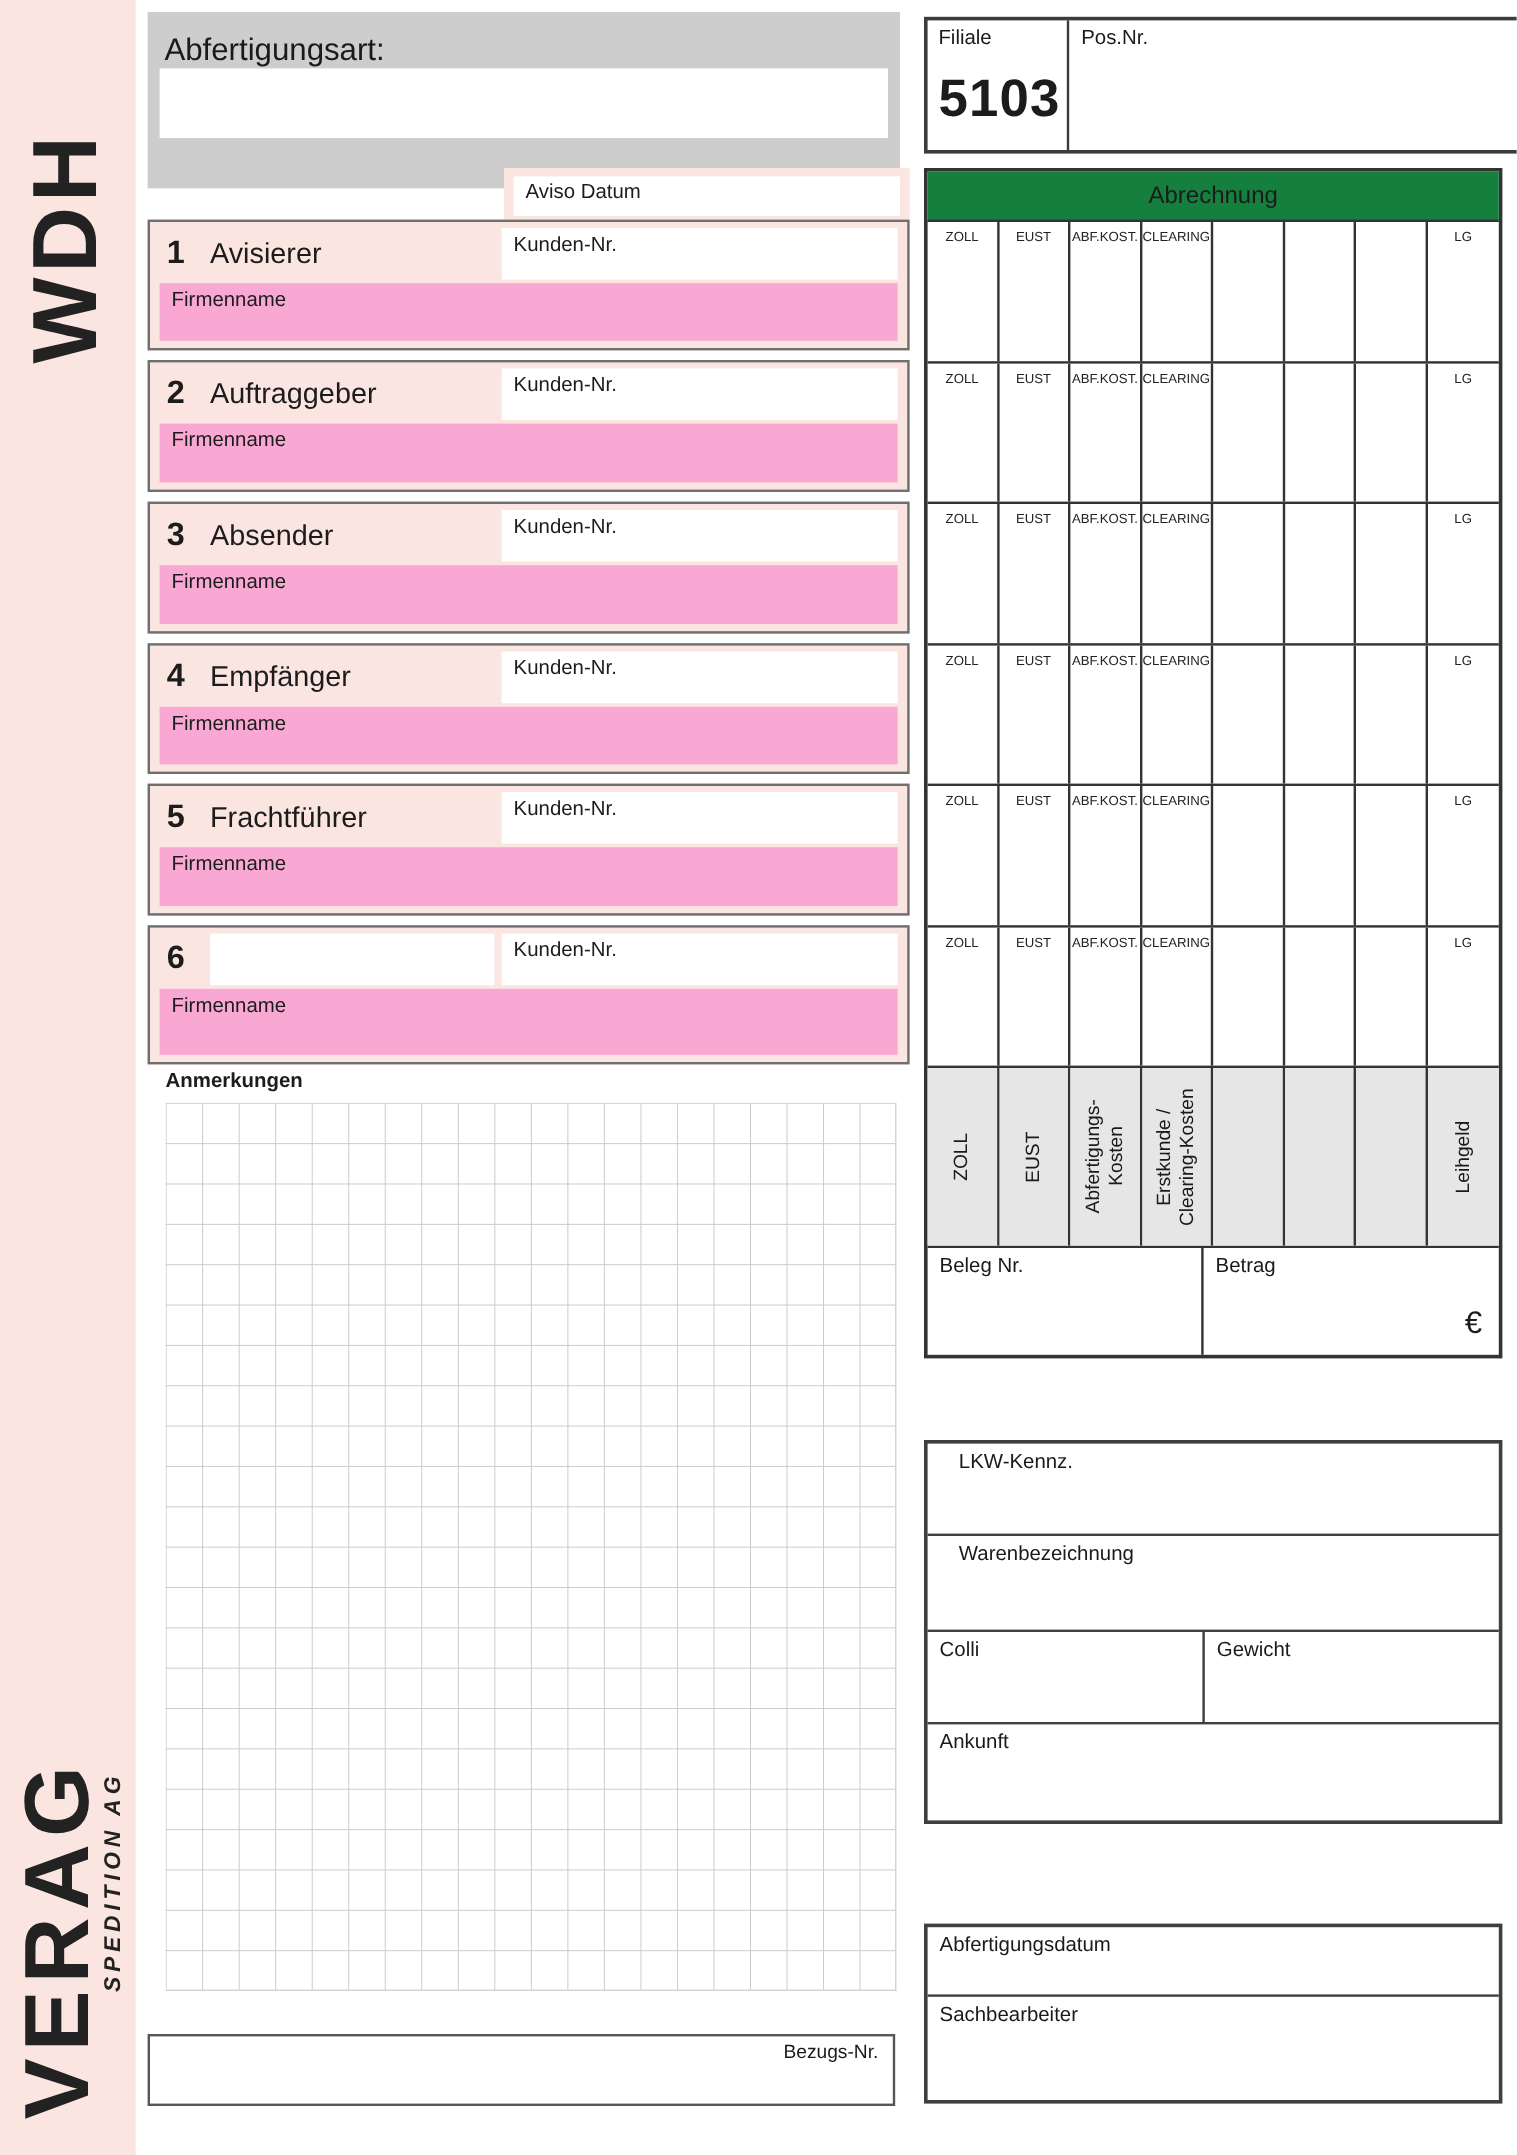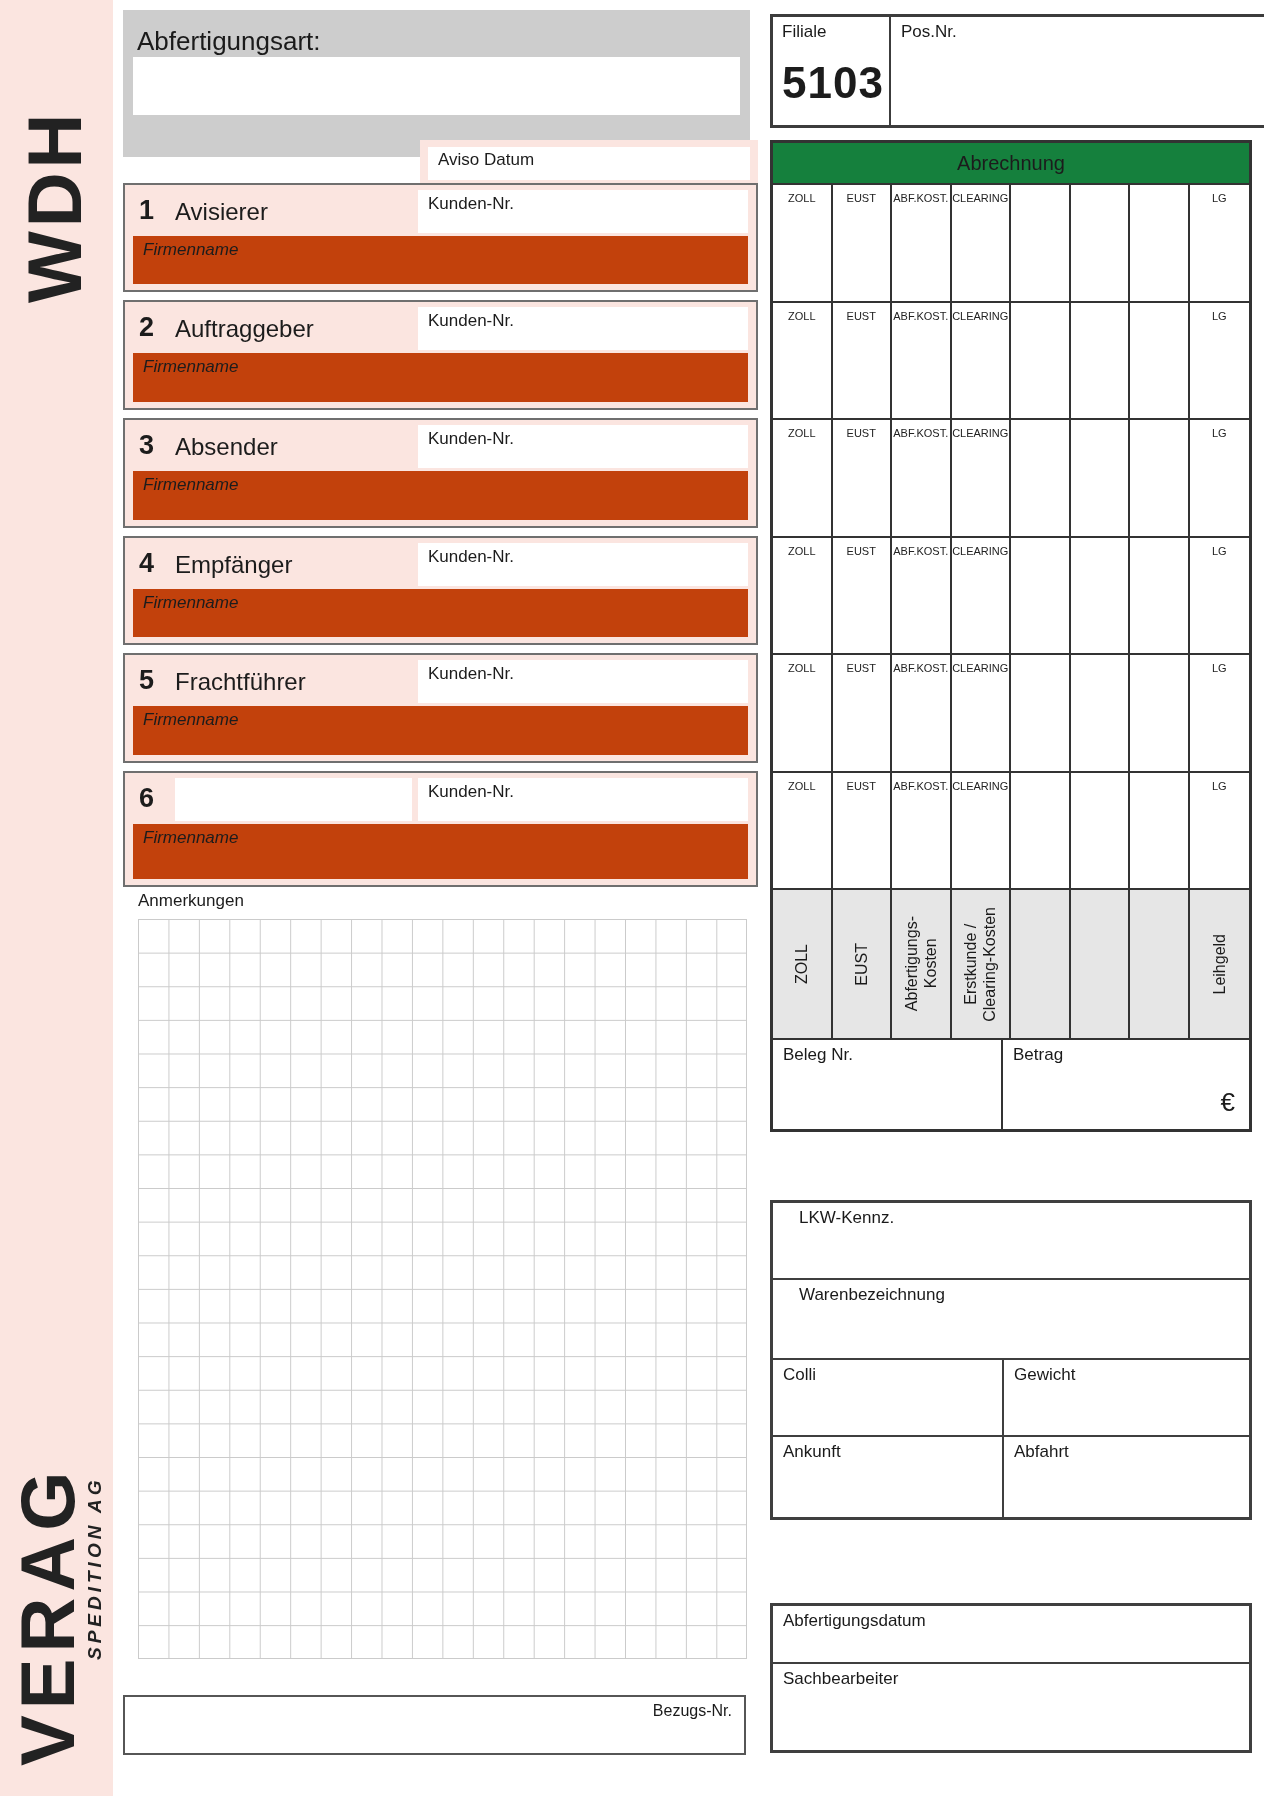--- a/index.html
+++ b/index.html
@@ -31,21 +31,21 @@
   .aviso-input { position:absolute; left:8px; top:7px; width:322px; height:33px; background:#fff; }
   .aviso-label { position:absolute; left:18px; top:10px; font-size:17px; }
 
   
   .section { position:absolute; left:123px; width:635px; background:#fbe5e0; border:2px solid #6f6f6f; }
   .sec-num { position:absolute; left:14px; top:10px; font-size:27px; font-weight:bold; }
   .sec-label { position:absolute; left:50px; top:13px; font-size:24px; }
   .kunden-box { position:absolute; left:293px; top:5px; width:330px; height:43px; background:#fff; }
   .kunden-label { position:absolute; left:10px; top:4px; font-size:17px; }
   .name-box { position:absolute; left:50px; top:5px; width:237px; height:43px; background:#fff; }
-  .firma-box { position:absolute; left:8px; top:51px; right:8px; bottom:6px; background:#c2410c;font-style:italic; }
+  .firma-box { position:absolute; left:8px; top:51px; right:8px; bottom:6px; background:#f9a8d4; }
   .firma-label { position:absolute; left:10px; top:4px; font-size:17px; }
 
   
   .ab-table { position:absolute; left:770px; top:140px; width:482px; background:#fff; border:3px solid #333; }
   .ab-header { height:42px; background:#15803d; border-bottom:2px solid #333; display:flex; align-items:center; justify-content:center; font-size:20px; }
   .ab-rows { height:705px; display:flex; flex-direction:column; }
   .ab-row { flex:1; display:grid; grid-template-columns:repeat(8,1fr); border-bottom:2px solid #333; }
   .ab-row:last-child { border-bottom:2px solid #333; }
   .ab-cell { border-right:2px solid #333; text-align:center; padding-top:3px; }
   .ab-cell:last-child { border-right:none; }
@@ -53,21 +53,21 @@
   .rot-band { height:150px; display:grid; grid-template-columns:repeat(8,1fr); border-bottom:2px solid #333; }
   .rot-cell { background:#e6e6e6; border-right:2px solid #333; display:flex; align-items:center; justify-content:center; }
   .rot-cell:last-child { border-right:none; }
   .rot-text { font-size:16px; line-height:19px; white-space:pre-line; text-align:center; color:#1a1a1a; }
   .beleg-row { height:89px; display:grid; grid-template-columns:230px 1fr; }
   .beleg-cell { border-right:2px solid #333; padding:5px 10px; }
   .betrag-cell { padding:5px 10px; display:flex; flex-direction:column; }
   .euro { margin-top:auto; align-self:flex-end; font-size:26px; padding:0 4px 6px 0; }
 
   
-  .anm-label { position:absolute; left:138px; top:891px; font-size:17px; }
+  .anm-label { position:absolute; left:138px; top:891px; font-size:17px;font-weight:bold; }
   .notes-grid { position:absolute; left:138px; top:919px; width:609px; height:740px;
     border-right:1px solid #cbcbcb; border-bottom:1px solid #cbcbcb;
     background-image:linear-gradient(to right,#cbcbcb 1px,transparent 1px),linear-gradient(to bottom,#cbcbcb 1px,transparent 1px);
     background-size:30.45px 33.64px; }
 
   
   .lkw-box { position:absolute; left:770px; top:1200px; width:482px; height:320px; border:3px solid #3f3f3f; background:#fff; display:flex; flex-direction:column; }
   .lkw-row { border-bottom:2px solid #3f3f3f; padding:5px 26px; }
   .lkw-row:last-child { border-bottom:none; }
   .row-lkw { height:77px; }
@@ -302,23 +302,20 @@
         <span class="small-label">Colli</span>
       </div>
       <div class="split-cell">
         <span class="small-label">Gewicht</span>
       </div>
     </div>
     <div class="lkw-row split-row row-ankunft">
       <div class="split-cell">
         <span class="small-label">Ankunft</span>
       </div>
-      <div class="split-cell">
-        <span class="small-label">Abfahrt</span>
-      </div>
     </div>
   </div>
 
   <div class="abfdat-box">
     <div class="abfdat-row">
       <span class="small-label">Abfertigungsdatum</span>
     </div>
     <div class="sach-row">
       <span class="small-label">Sachbearbeiter</span>
     </div>

